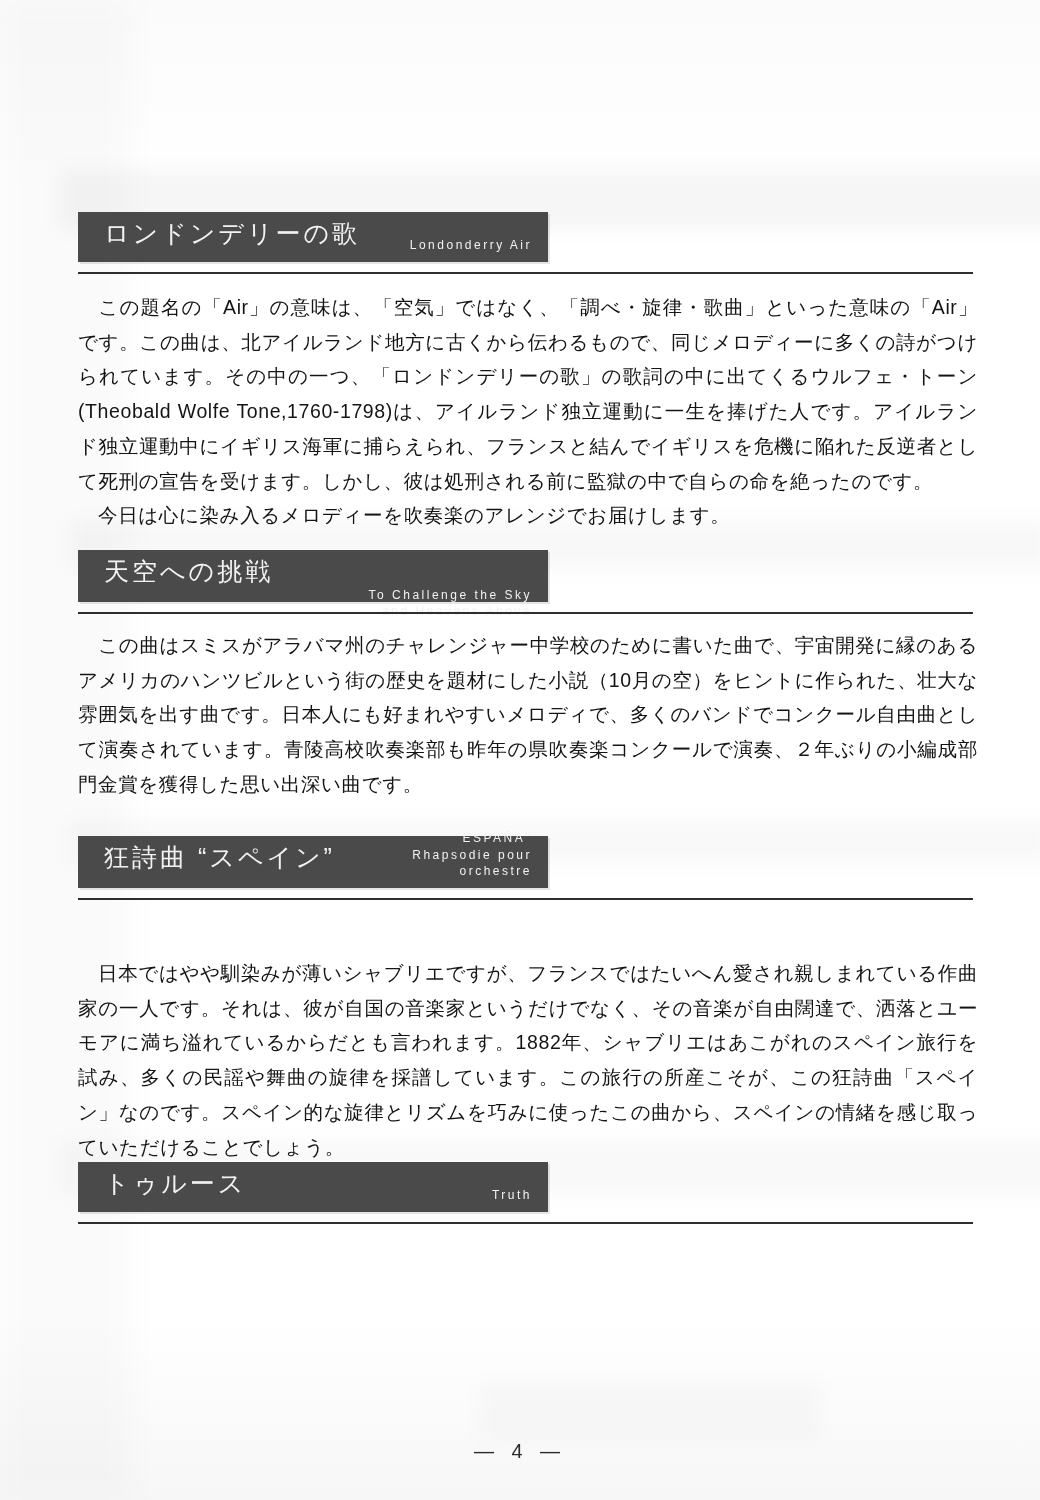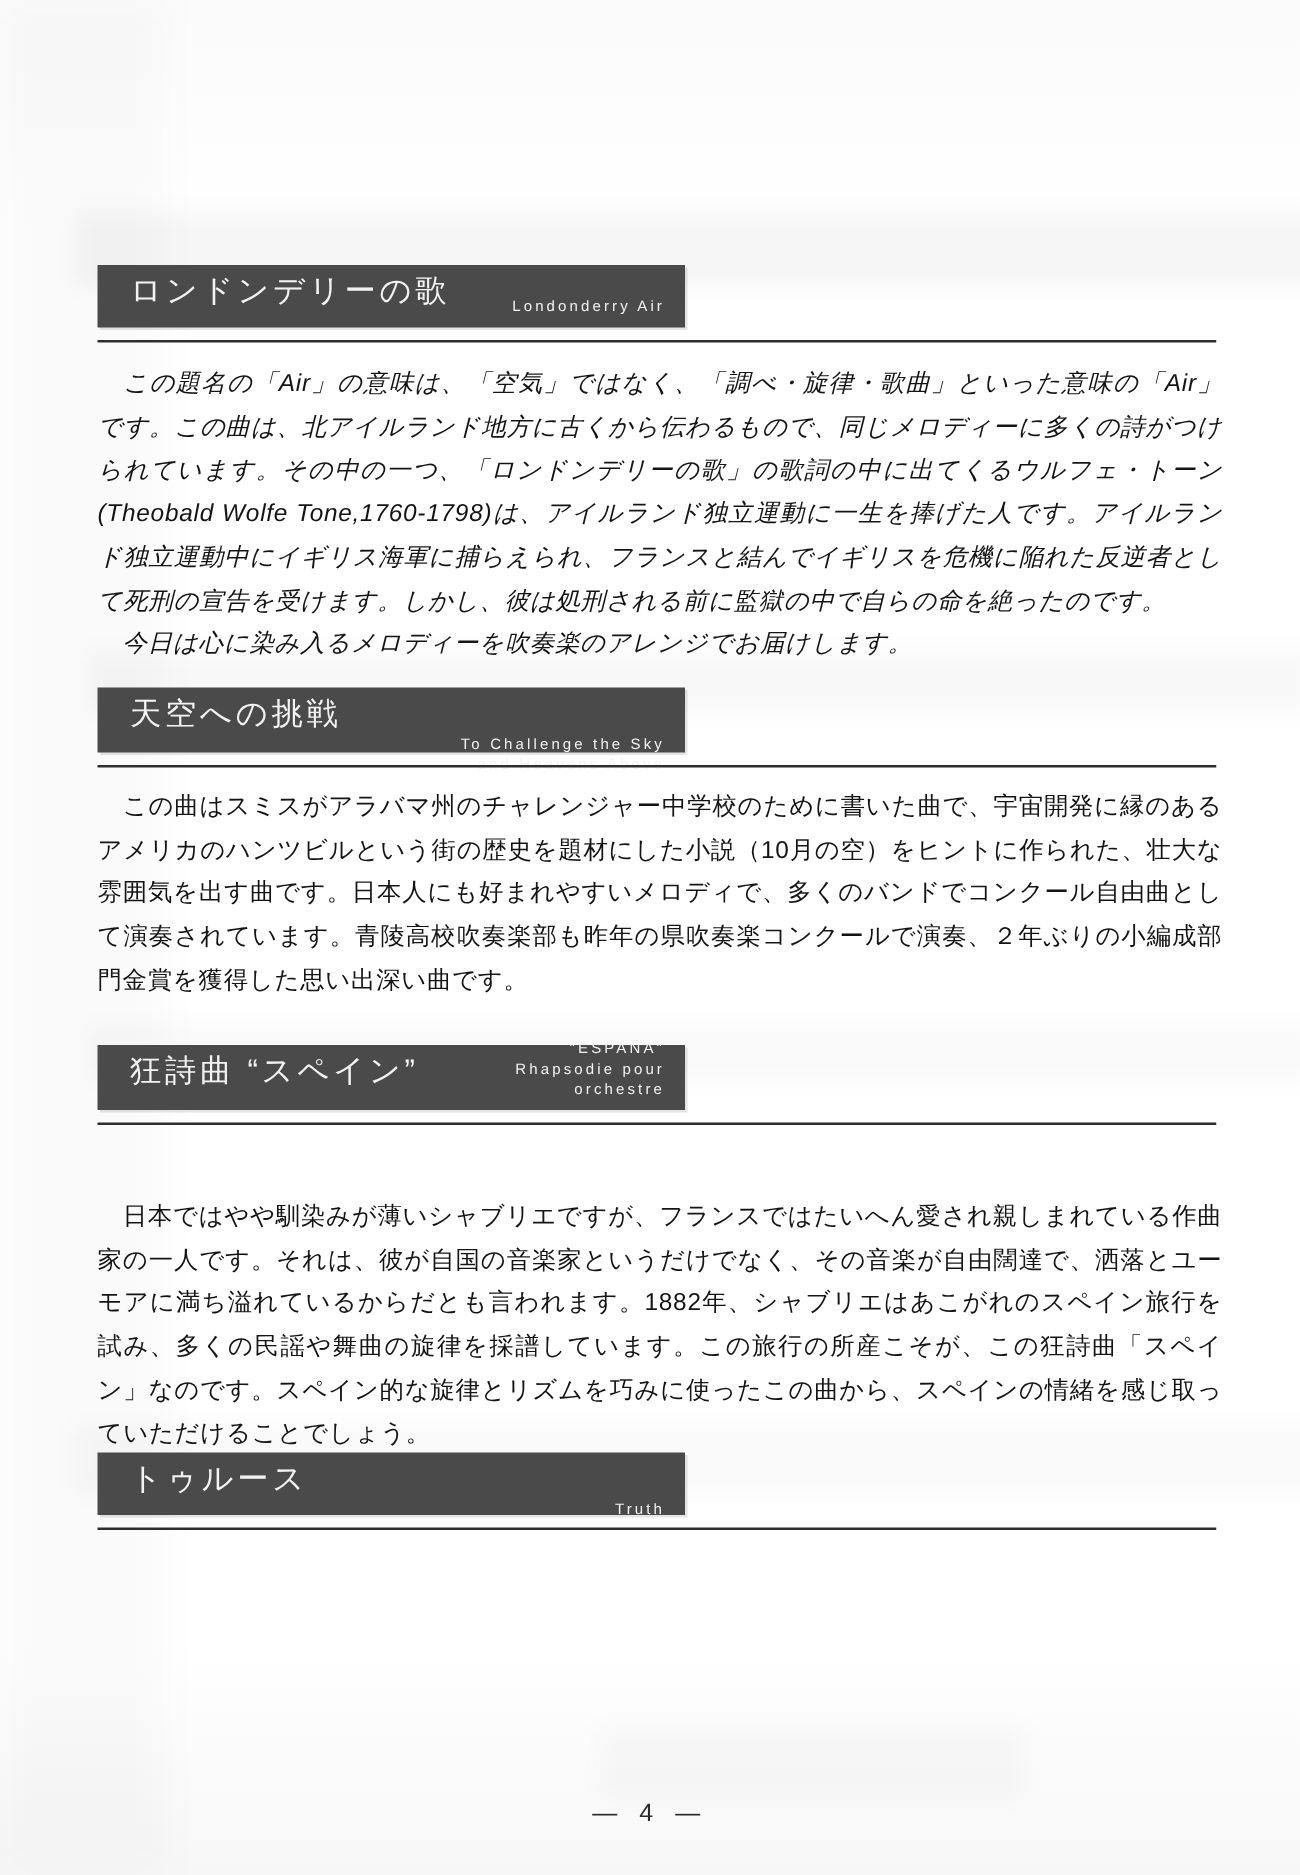--- a/index.html
+++ b/index.html
@@ -107,40 +107,40 @@
 <div class="scan-smudge smudge-d"></div>
 <div class="scan-smudge smudge-f"></div>
 
 <div class="content">
 
   <div class="section-head" style="left:78px; top:212px; width:470px; height:50px;">
     <span class="jp-title">ロンドンデリーの歌</span>
     <span class="en-title">Londonderry Air</span>
   </div>
   <div class="section-rule" style="left:78px; top:272px; width:895px;"></div>
-  <div class="body-text" style="left:78px; top:290px; width:900px;font-style:italic;">　この題名の「Air」の意味は、「空気」ではなく、「調べ・旋律・歌曲」といった意味の「Air」です。この曲は、北アイルランド地方に古くから伝わるもので、同じメロディーに多くの詩がつけられています。その中の一つ、「ロンドンデリーの歌」の歌詞の中に出てくるウルフェ・トーン(Theobald Wolfe Tone,1760-1798)は、アイルランド独立運動に一生を捧げた人です。アイルランド独立運動中にイギリス海軍に捕らえられ、フランスと結んでイギリスを危機に陥れた反逆者として死刑の宣告を受けます。しかし、彼は処刑される前に監獄の中で自らの命を絶ったのです。
+  <div class="body-text" style="left:78px; top:290px; width:900px;">　この題名の「Air」の意味は、「空気」ではなく、「調べ・旋律・歌曲」といった意味の「Air」です。この曲は、北アイルランド地方に古くから伝わるもので、同じメロディーに多くの詩がつけられています。その中の一つ、「ロンドンデリーの歌」の歌詞の中に出てくるウルフェ・トーン(Theobald Wolfe Tone,1760-1798)は、アイルランド独立運動に一生を捧げた人です。アイルランド独立運動中にイギリス海軍に捕らえられ、フランスと結んでイギリスを危機に陥れた反逆者として死刑の宣告を受けます。しかし、彼は処刑される前に監獄の中で自らの命を絶ったのです。
 　今日は心に染み入るメロディーを吹奏楽のアレンジでお届けします。</div>
 
   <div class="section-head" style="left:78px; top:550px; width:470px; height:52px;flex-direction:column;">
     <span class="jp-title">天空への挑戦</span>
     <span class="en-title">To Challenge the Sky
 and Heavens Above</span>
   </div>
   <div class="section-rule" style="left:78px; top:612px; width:895px;"></div>
   <div class="body-text" style="left:78px; top:628px; width:900px;">　この曲はスミスがアラバマ州のチャレンジャー中学校のために書いた曲で、宇宙開発に縁のあるアメリカのハンツビルという街の歴史を題材にした小説（10月の空）をヒントに作られた、壮大な雰囲気を出す曲です。日本人にも好まれやすいメロディで、多くのバンドでコンクール自由曲として演奏されています。青陵高校吹奏楽部も昨年の県吹奏楽コンクールで演奏、２年ぶりの小編成部門金賞を獲得した思い出深い曲です。</div>
 
   <div class="section-head" style="left:78px; top:836px; width:470px; height:52px;gap:24px;">
     <span class="jp-title">狂詩曲 “スペイン”</span>
     <span class="en-title">"ESPAÑA"
 Rhapsodie pour orchestre</span>
   </div>
   <div class="section-rule" style="left:78px; top:898px; width:895px;"></div>
   <div class="body-text" style="left:78px; top:912px; width:900px;margin-top:44px;">　日本ではやや馴染みが薄いシャブリエですが、フランスではたいへん愛され親しまれている作曲家の一人です。それは、彼が自国の音楽家というだけでなく、その音楽が自由闊達で、洒落とユーモアに満ち溢れているからだとも言われます。1882年、シャブリエはあこがれのスペイン旅行を試み、多くの民謡や舞曲の旋律を採譜しています。この旅行の所産こそが、この狂詩曲「スペイン」なのです。スペイン的な旋律とリズムを巧みに使ったこの曲から、スペインの情緒を感じ取っていただけることでしょう。</div>
 
-  <div class="section-head" style="left:78px; top:1162px; width:470px; height:50px;flex-direction:column;">
+  <div class="section-head" style="left:78px; top:1162px; width:470px; height:50px;">
     <span class="jp-title">トゥルース</span>
     <span class="en-title">Truth</span>
   </div>
   <div class="section-rule" style="left:78px; top:1222px; width:895px;"></div>
 
   <div class="page-number" style="left:0; top:1440px;">— 4 —</div>
 
 </div>
 
 </body></html>

